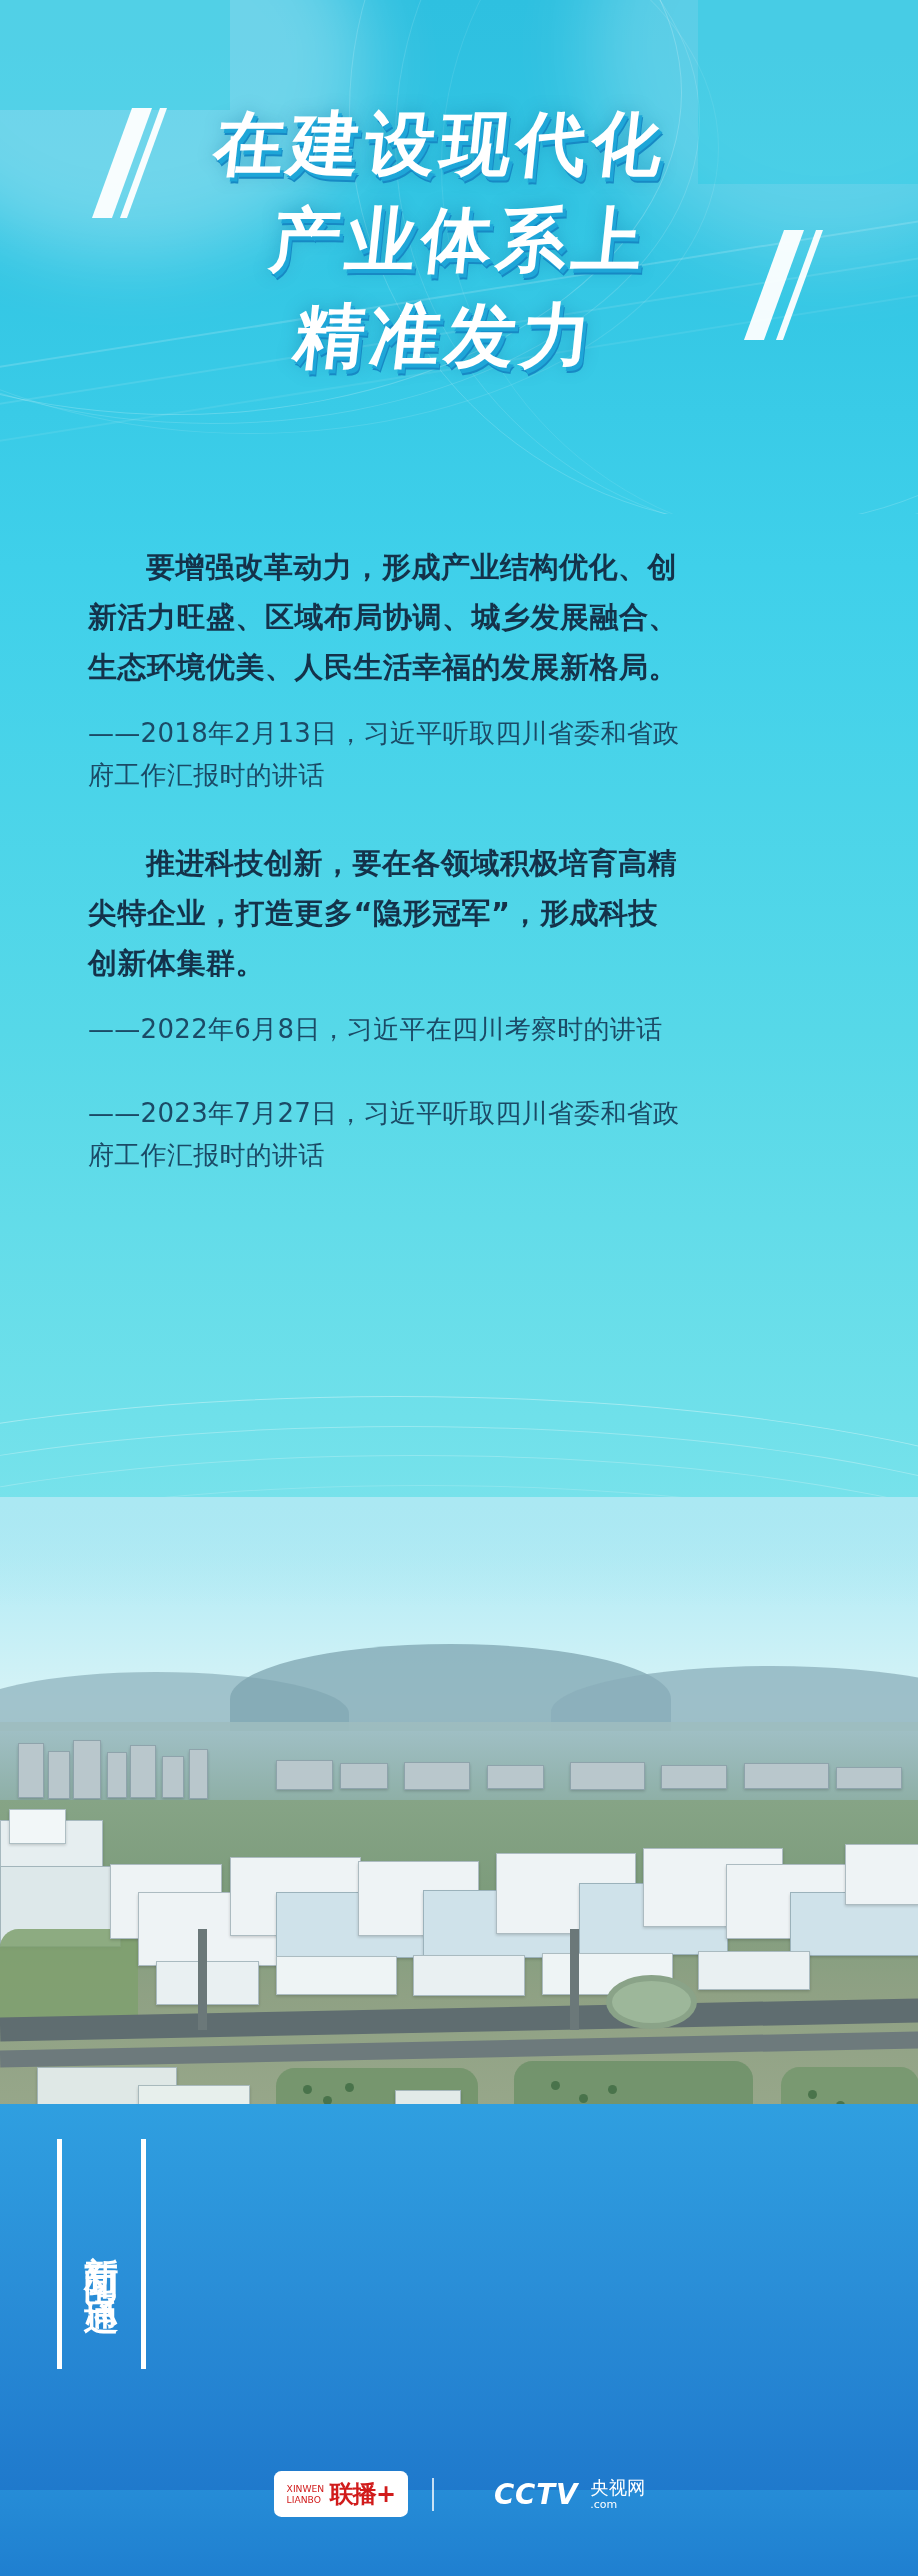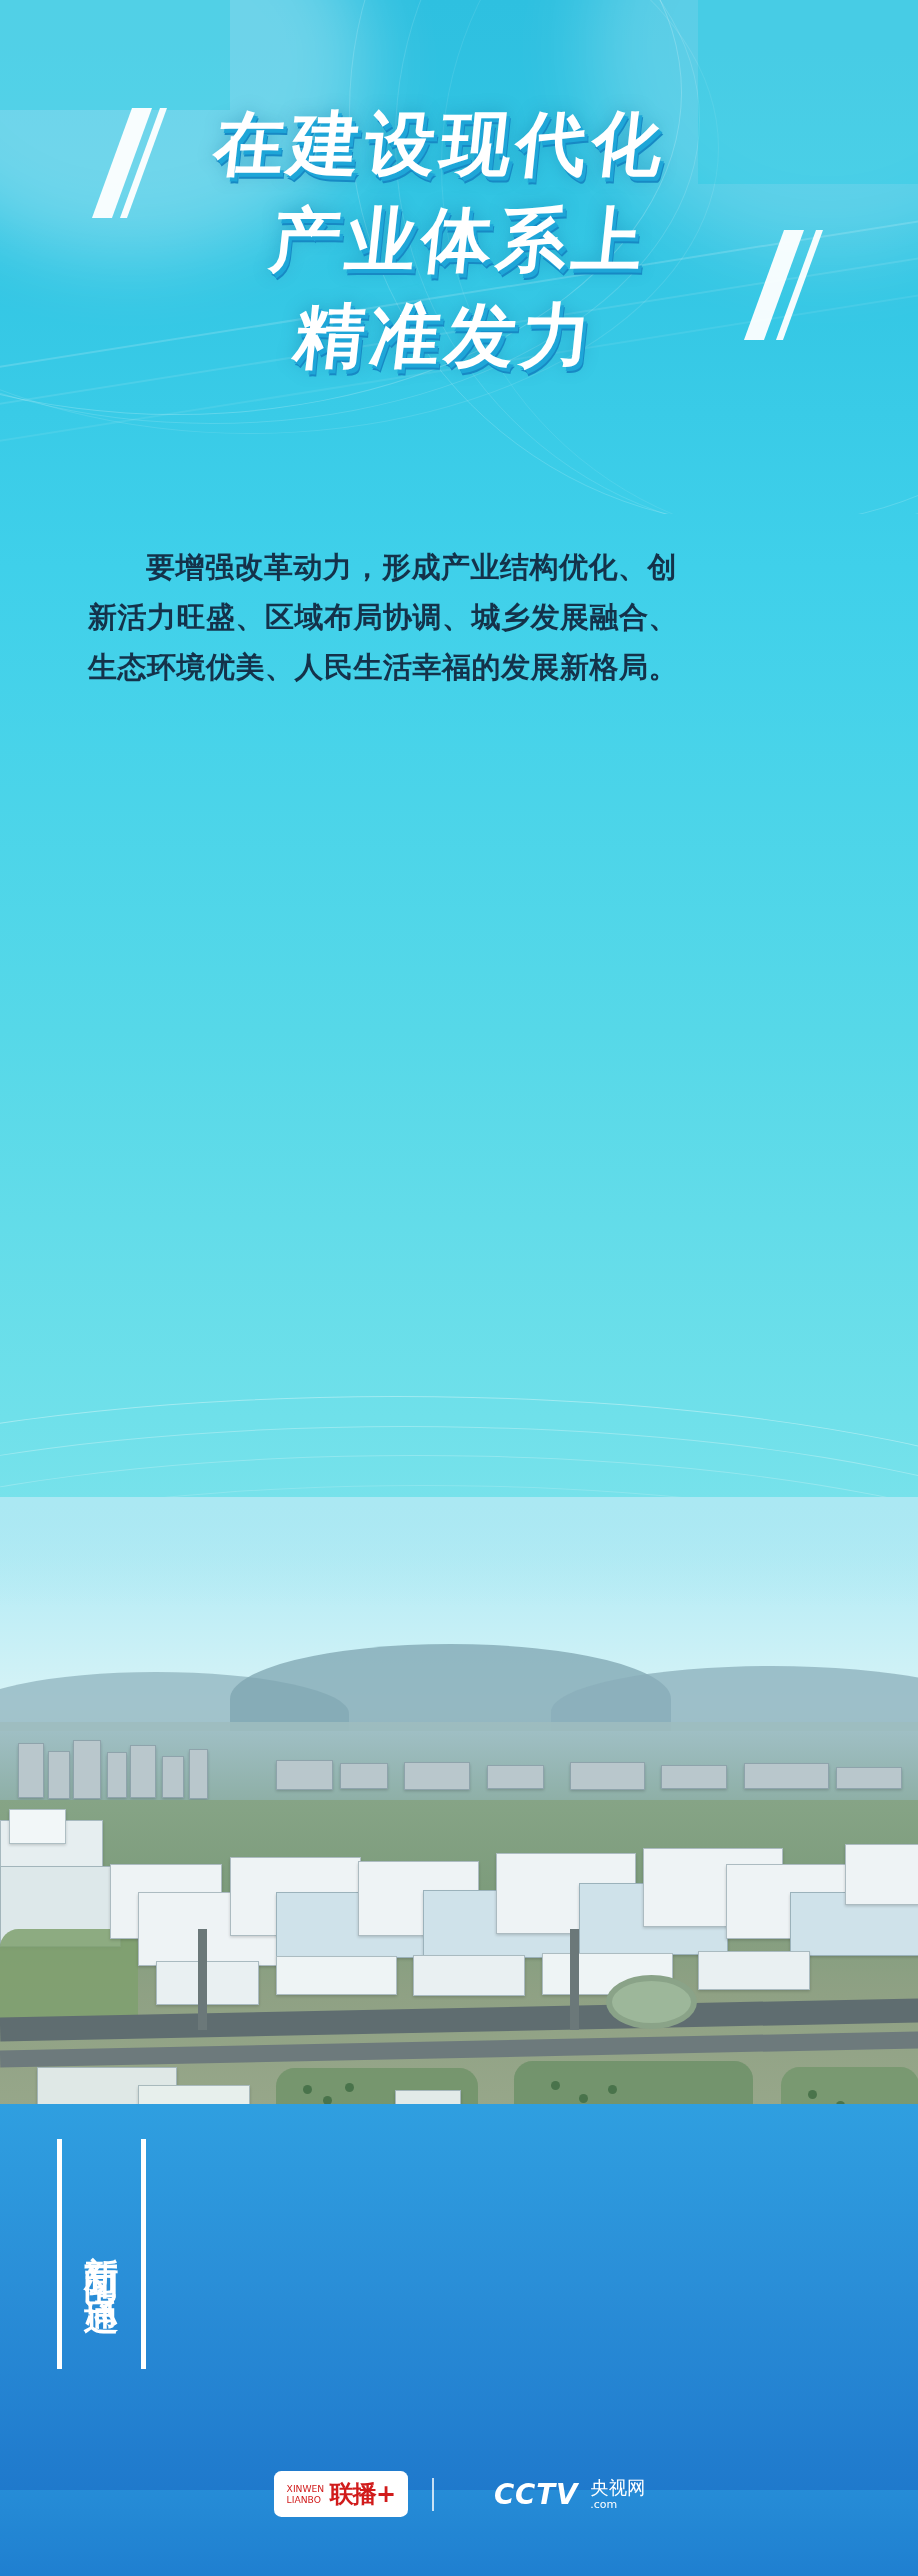--- a/index.html
+++ b/index.html
@@ -322,24 +322,30 @@
   <div class="title-wrap">
     <div class="title-line l1">在建设现代化</div>
     <div class="title-line l2">产业体系上</div>
     <div class="title-line l3">精准发力</div>
   </div>
 
   <div class="content">
 
     <div class="quote-block">
       <p class="quote-text">要增强改革动力，形成产业结构优化、创新活力旺盛、区域布局协调、城乡发展融合、生态环境优美、人民生活幸福的发展新格局。</p>
-    </div>
-
+      <div class="quote-source">——2018年2月13日，习近平听取四川省委和省政府工作汇报时的讲话</div>
+    </div>
 
     <div class="quote-block">
+      <p class="quote-text">推进科技创新，要在各领域积极培育高精尖特企业，打造更多“隐形冠军”，形成科技创新体集群。</p>
+      <div class="quote-source">——2022年6月8日，习近平在四川考察时的讲话</div>
+    </div>
+
+    <div class="quote-block">
+      <div class="quote-source">——2023年7月27日，习近平听取四川省委和省政府工作汇报时的讲话</div>
     </div>
 
   </div>
 
   <div class="wave-band">
     <div class="wave-line" style="left:-386px; top:18.4px; width:1562px; height:386px;"></div>
     <div class="wave-line" style="left:-349px; top:48px; width:1507px; height:367px; border-color:rgba(255,255,255,0.28);"></div>
     <div class="wave-line" style="left:-312px; top:77px; width:1452px; height:349px; border-color:rgba(255,255,255,0.22);"></div>
     <div class="wave-line" style="left:-276px; top:107px; width:1396px; height:331px; border-color:rgba(255,255,255,0.16);"></div>
   </div>

